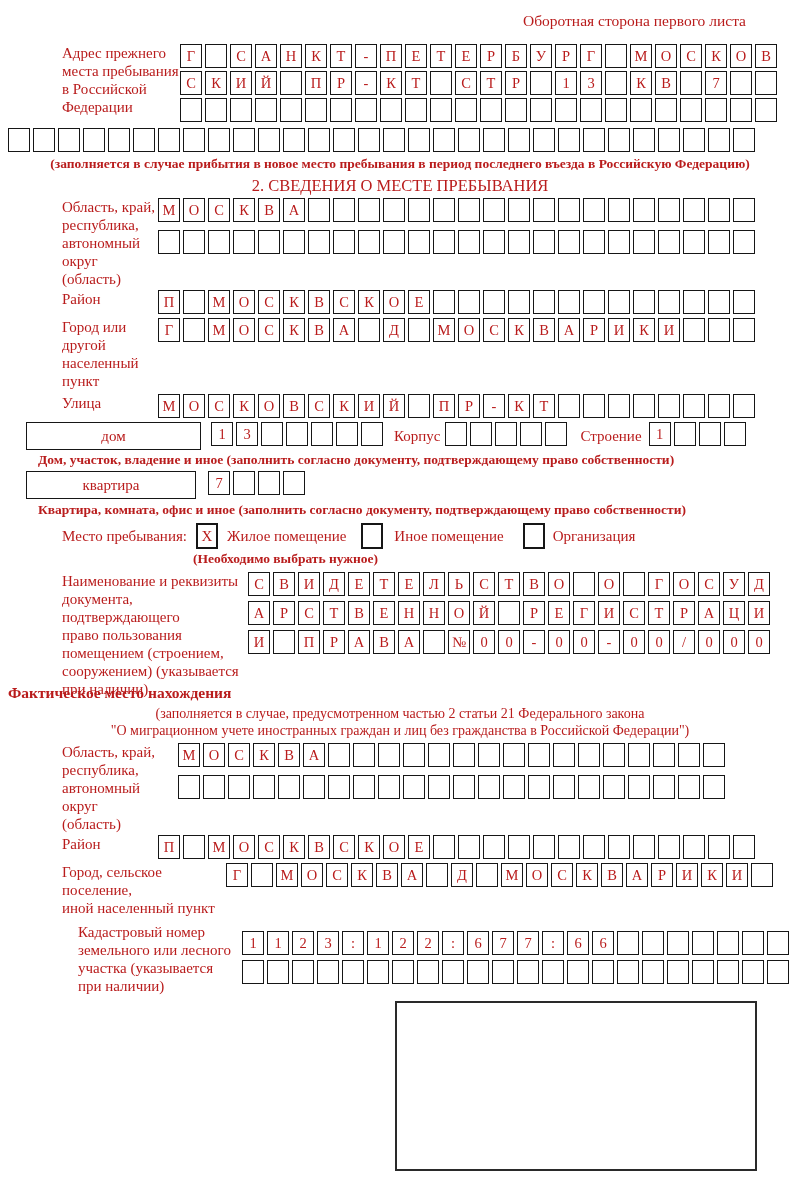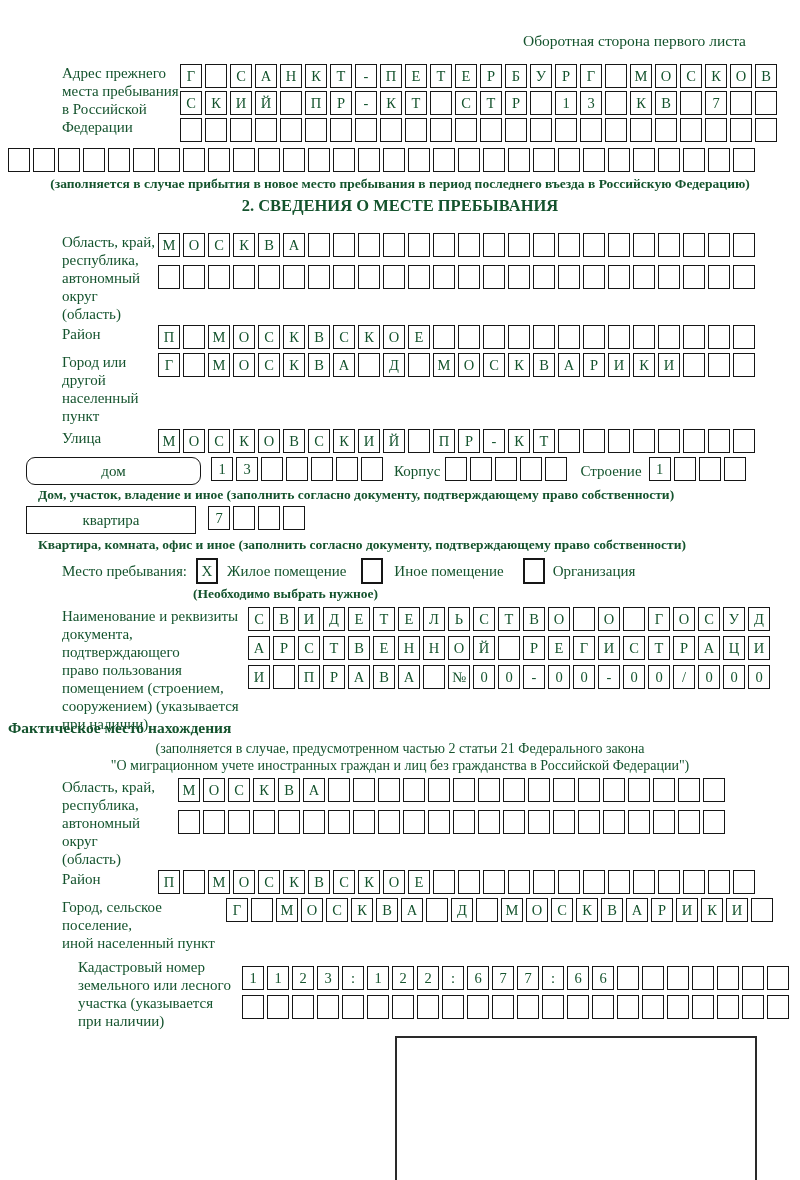--- a/index.html
+++ b/index.html
@@ -1,45 +1,45 @@
 <!DOCTYPE html>
 <html lang="ru"><head>
 <meta charset="utf-8">
 <style>
   html,body{margin:0;padding:0;background:#ffffff;}
   .page{
     width:800px;height:1180px;box-sizing:border-box;overflow:hidden;
-    padding:32px 8px 0 8px;position:relative;background:#fff;color:#14532d;
+    padding:12px 8px 0 8px;position:relative;background:#fff;color:#b91c1c;
     font-family:"Liberation Serif","DejaVu Serif",serif;
   }
   .corner{font-size:15.5px;text-align:right;padding-right:46px;margin-bottom:14px;}
   .lbl{font-size:15px;line-height:18px;white-space:pre-line;}
   .caption{font-size:13.5px;line-height:16px;font-weight:bold;}
   .caption.center{text-align:center;}
-  .h2{font-weight:bold;font-size:16.5px;text-align:center;margin:4px 0 17px 0;}
+  .h2{font-weight:normal;font-size:16.5px;text-align:center;margin:4px 0 2px 0;}
   .h3{font-weight:bold;font-size:15.5px;margin:15px 0 4px 0;}
   .cells{display:flex;flex-wrap:nowrap;}
   .cell{
     flex:none;box-sizing:border-box;width:22px;height:24px;margin-right:3px;
     border:1.7px solid #161616;display:flex;align-items:center;justify-content:center;
     font-size:14.5px;background:#fff;
   }
   .row{display:flex;align-items:flex-start;}
   .labelcol{flex:none;box-sizing:border-box;padding-left:54px;}
   .w172{width:172px;} .w150{width:150px;} .w170{width:170px;} .w218{width:218px;} .w240{width:240px;}
   .stack .cells{margin-bottom:3px;}
   .gap8 .cells{margin-bottom:8px;}
   .gap5 .cells{margin-bottom:5px;}
   .mb2{margin-bottom:2px;} .mb3{margin-bottom:3px;} .mb4{margin-bottom:4px;}
   .mb5{margin-bottom:5px;} .mt6{margin-top:6px;justify-content:flex-end;} .mt8{margin-top:8px;}
   .widebox{
     flex:none;box-sizing:border-box;border:1.7px solid #161616;height:28px;
     display:flex;align-items:center;justify-content:center;font-size:15px;background:#fff;
   }
-  .dombox{width:175px;margin-left:18px;margin-right:10px;border-radius:9px;}
+  .dombox{width:175px;margin-left:18px;margin-right:10px;}
   .kvbox{width:170px;margin-left:18px;margin-right:12px;}
   .inline-lbl{font-size:15px;line-height:28px;flex:none;}
   .checkbox{
     flex:none;box-sizing:border-box;width:22px;height:26px;border:2px solid #161616;
     display:flex;align-items:center;justify-content:center;font-size:15px;background:#fff;
   }
   .mesto{display:flex;align-items:center;padding-left:54px;}
   .mesto .t{font-size:15px;}
   .leftcap{padding-left:30px;}
   .stamp{

